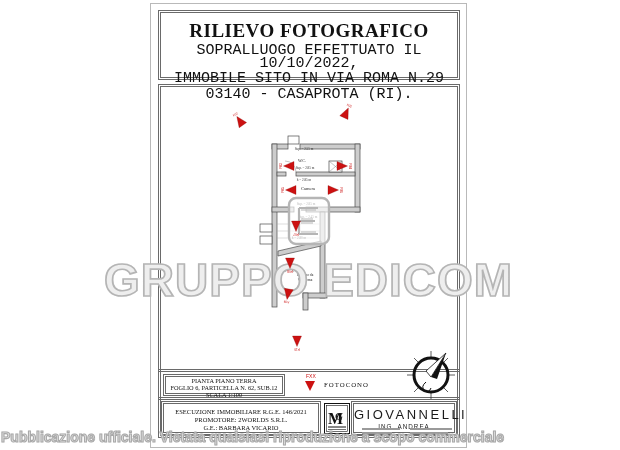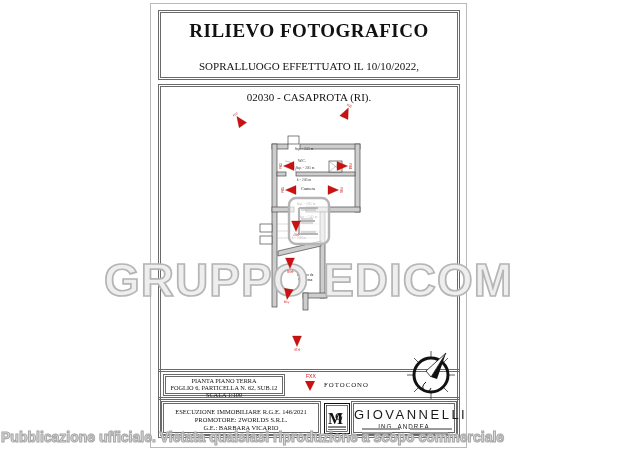--- a/index.html
+++ b/index.html
@@ -8,21 +8,21 @@
   #stage{position:relative;width:620px;height:388px;background:#fff;}
 
   
   .page-outline{left:150px;top:3px;width:315px;height:443px;border:1px solid #b9b9b9;z-index:1;}
 
   
   .dbox{border:3px double #6a6a6a;background:#fff;box-sizing:border-box;}
 
   .title-box{left:158px;top:10px;width:302px;height:70px;text-align:center;z-index:2;}
   .title-box .doc-title{font-size:19px;font-weight:bold;letter-spacing:.5px;margin-top:7px;color:#111;}
-  .title-box .doc-sub{font-size:11px;line-height:12.5px;color:#111;margin-top:18px;}
+  .title-box .doc-sub{font-size:15px;line-height:12.5px;color:#111;margin-top:3px;font-family:Liberation Mono, monospace;}
 
   .content-outline{left:158px;top:84px;width:302px;height:354px;z-index:2;background:transparent;}
   .sep{left:158px;width:302px;height:0;border-top:3px double #6a6a6a;z-index:2;}
 
   #plan-svg,#marker-svg{left:158px;top:84px;width:302px;height:285px;pointer-events:none;}
   #plan-svg{z-index:2;}
   #marker-svg{z-index:5;}
 
   .plan-info-box{left:163px;top:374px;width:122px;height:22px;text-align:center;z-index:3;}
   .plan-info-box div{font-size:6.3px;line-height:6.8px;color:#111;}
@@ -60,21 +60,22 @@
 </head>
 <body>
 
 <div id="stage">
 
   <div class="abs page-outline"></div>
 
   <div class="abs dbox title-box">
     <div class="doc-title">RILIEVO FOTOGRAFICO</div>
     <div class="doc-sub">SOPRALLUOGO EFFETTUATO IL 10/10/2022,</div>
-    <div class="doc-sub">02030 - CASAPROTA (RI).</div>
+    <div class="doc-sub">IMMOBILE SITO IN VIA ROMA N.29</div>
+    <div class="doc-sub">03140 - CASAPROTA (RI).</div>
   </div>
 
   <div class="abs dbox content-outline"></div>
   <div class="abs sep" style="top:369px;"></div>
   <div class="abs sep" style="top:397px;"></div>
 
   <svg id="plan-svg" class="abs" viewBox="0 0 302 285">
     <g fill="#cdcdcd" stroke="#4a4a4a" stroke-width="0.7">
 
       <rect x="114" y="60" width="16" height="5"></rect>

